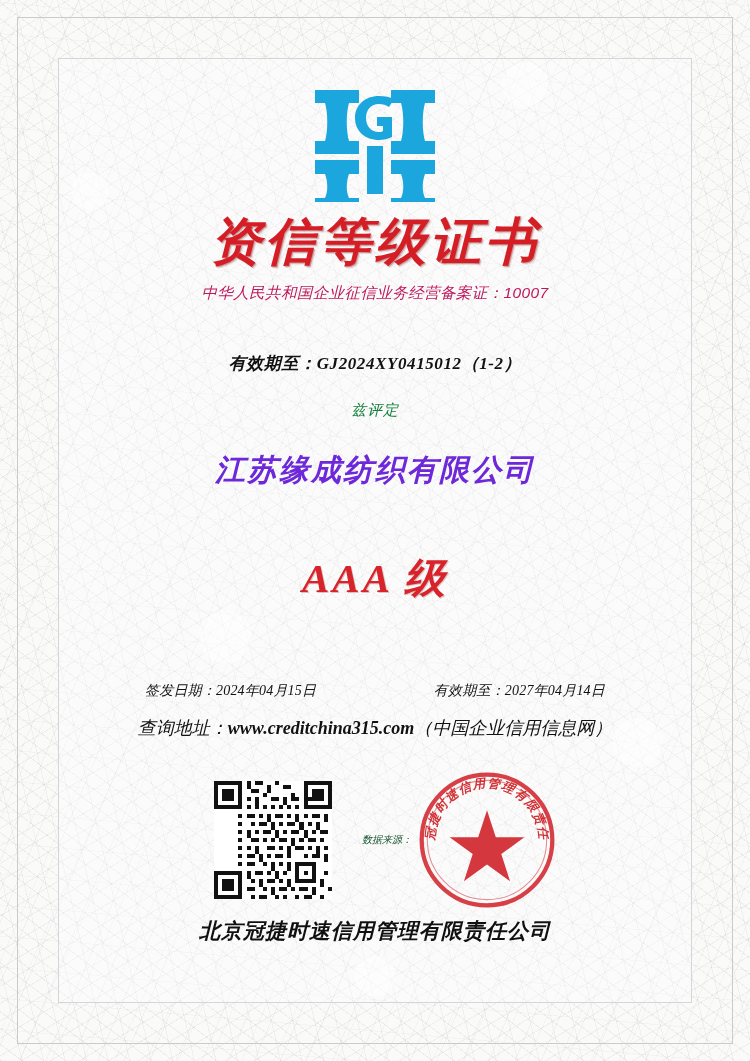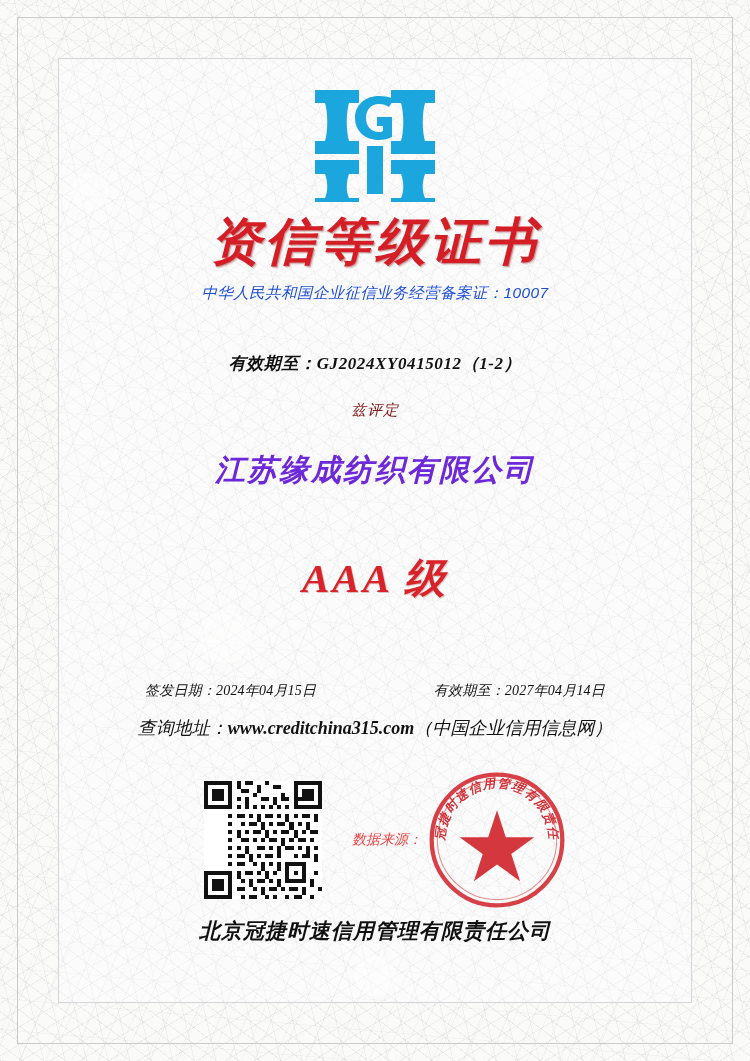--- a/index.html
+++ b/index.html
@@ -92,38 +92,38 @@
     font-weight: bold;
     letter-spacing: 4px;
     color: #d51d26;
     text-shadow: 1px 1px 0 rgba(120,0,0,0.28), 2px 2px 1px rgba(120,0,0,0.14);
     line-height: 1.05;
   }
 
   .record-line {
     margin-top: 13px;
     font-size: 15.5px;
-    color: #1d4ed8;
+    color: #be185d;
     letter-spacing: 0.4px;
     font-family: "Liberation Sans", "DejaVu Sans", sans-serif;
   }
 
   .query-no {
     margin-top: 48px;
     font-size: 17px;
     color: #121212;
     font-weight: bold;
     letter-spacing: 0.6px;
   }
   .query-no .label { font-weight: bold; }
 
   .hereby {
     margin-top: 26px;
     font-size: 15px;
-    color: #7f1d1d;
+    color: #15803d;
     letter-spacing: 1px;
   }
 
   .company-name {
     margin-top: 30px;
     font-size: 30px;
     font-weight: bold;
     color: #6d28d9;
     letter-spacing: 2px;
   }
@@ -166,22 +166,22 @@
     gap: 8px;
     position: relative;
   }
   .qr {
     width: 118px;
     height: 118px;
     margin-left: 22px;
     image-rendering: pixelated;
   }
   .source-label {
-    font-size: 14px;
-    color: #ef4444;
+    font-size: 10px;
+    color: #14532d;
     margin: 0 2px 0 22px;
     white-space: nowrap;
   }
   .seal {
     width: 142px;
     height: 142px;
     margin-left: -6px;
   }
 
   .issuer {

